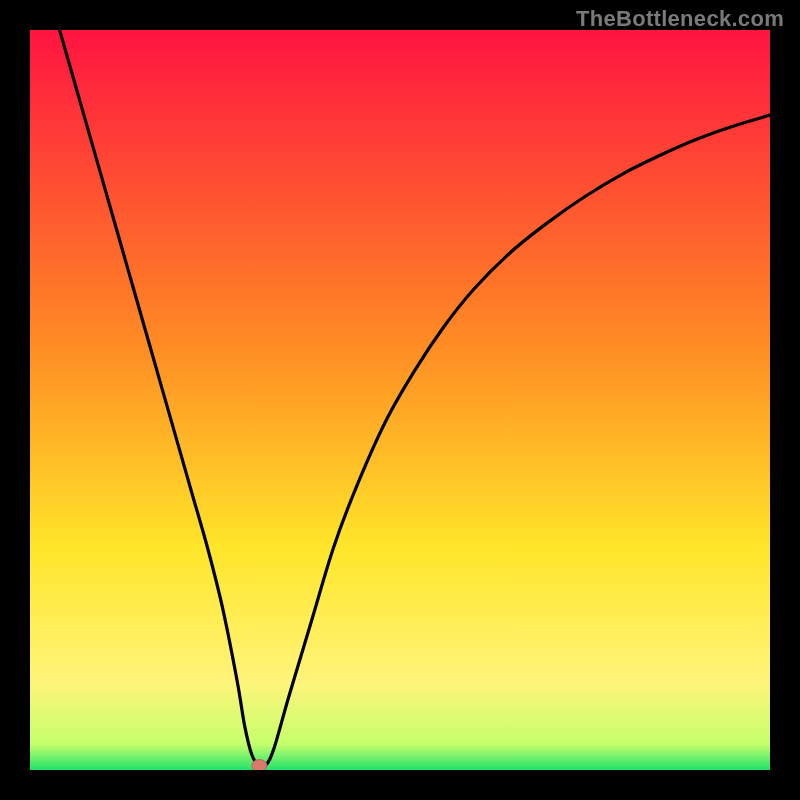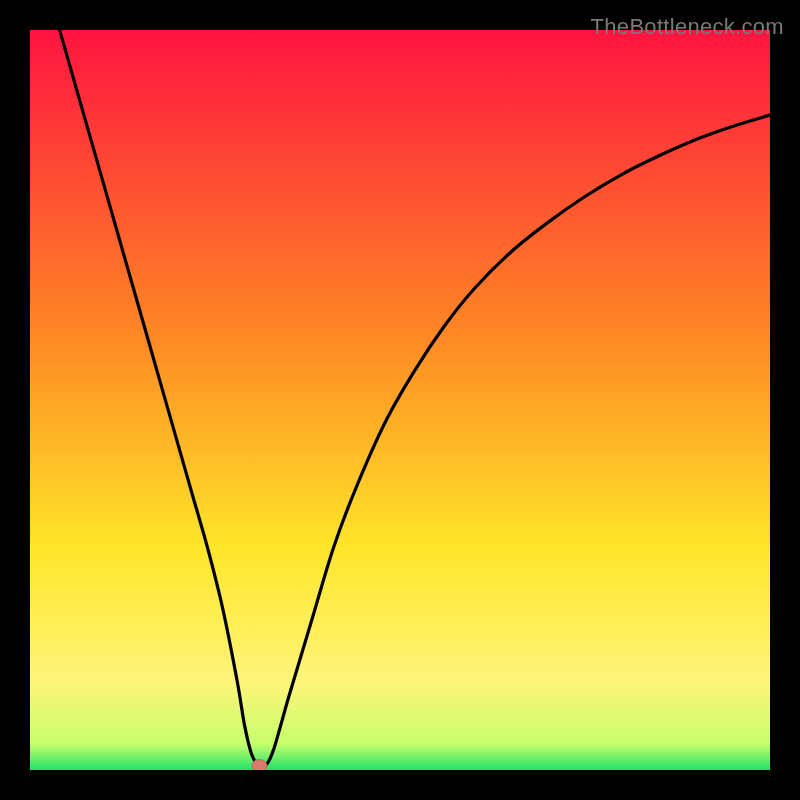--- a/index.html
+++ b/index.html
@@ -20,25 +20,25 @@
   .plot {
     position: absolute;
     left: 30px;
     top: 30px;
     width: 740px;
     height: 740px;
     overflow: hidden;
   }
   .watermark {
     position: absolute;
-    top: 14px;
+    top: 6px;
     right: 16px;
     color: #7a7a7a;
     font-size: 22px;
-    font-weight: 400;
+    font-weight: 700;
     letter-spacing: 0.3px;
     user-select: none;
   }
   svg { display: block; }
 </style>
 </head>
 <body>
 
 <div class="frame">
   <div class="plot">

